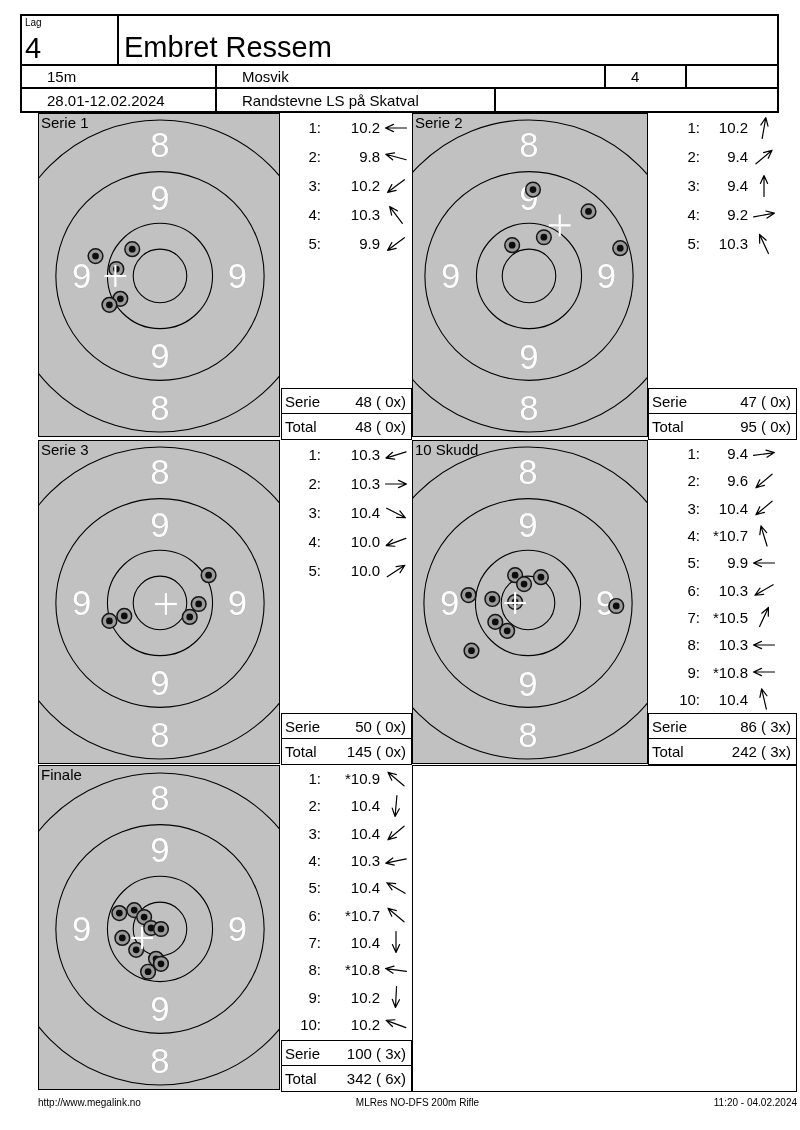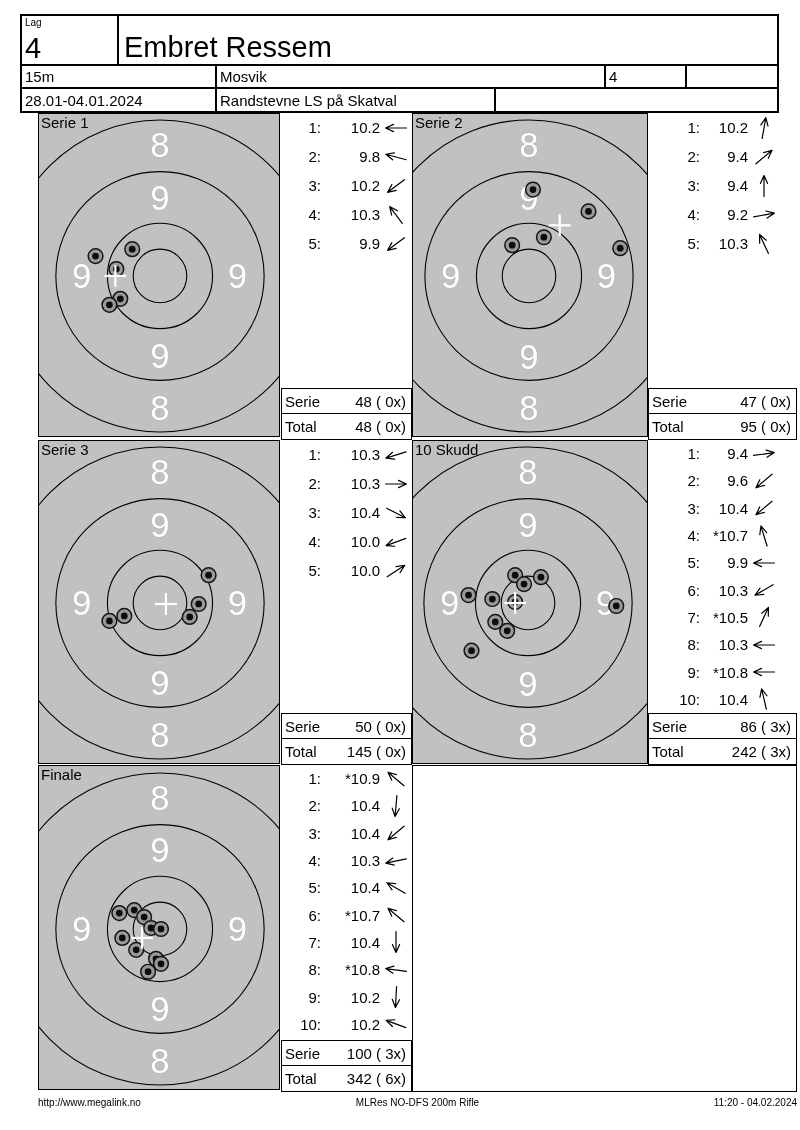--- a/index.html
+++ b/index.html
@@ -11,21 +11,21 @@
           border:2px solid #000;box-sizing:border-box;background:#fff;}
   .hrow{display:flex;box-sizing:border-box;border-bottom:2px solid #000;}
   .hrow.last{border-bottom:none;}
   .hcell{box-sizing:border-box;border-right:2px solid #000;padding:1px 3px;overflow:hidden;
          display:flex;flex-direction:column;}
   .hcell.grow{flex:1;border-right:none;}
   .hlabel{font-size:10px;line-height:11px;}
   .hbig{font-size:29px;line-height:30px;margin-top:auto;}
   .hname{font-size:29px;line-height:32px;margin-top:auto;padding-left:2px;}
   .hmid{justify-content:center;font-size:15px;}
-  .hmid span{line-height:17px;}
+  .hmid span{line-height:17px;margin-left:22px;}
 
   
   .target{position:absolute;background:var(--tbg,#c1c1c1);border:1px solid #000;
           box-sizing:border-box;}
   .target svg{display:block;width:100%;height:100%;}
   .ring{fill:none;stroke:var(--ringc,#000);stroke-width:1.1;}
   .ring-num{fill:var(--numc,#fff);stroke:#a6a6a6;stroke-width:0.7;paint-order:stroke;
             font-family:"Liberation Sans",sans-serif;font-size:35px;
             text-anchor:middle;dominant-baseline:central;}
   .shot-outer{fill:var(--shoto,#9a9a9a);stroke:#141414;stroke-width:1.5;}
@@ -81,21 +81,21 @@
       <div class="hcell hmid" style="width:389px">
         <span>Mosvik</span>
       </div>
       <div class="hcell hmid" style="width:81px">
         <span>4</span>
       </div>
       <div class="hcell hmid grow"></div>
     </div>
     <div class="hrow last" style="height:22px">
       <div class="hcell hmid" style="width:195px">
-        <span>28.01-04.01.2024</span>
+        <span>28.01-12.02.2024</span>
       </div>
       <div class="hcell hmid" style="width:279px">
         <span>Randstevne LS på Skatval</span>
       </div>
     </div>
   </div>
 
   <div class="target" style="left:38px;top:113px;width:242px;height:324px">
     <svg viewBox="0 0 242 324" preserveAspectRatio="none">
       <g transform="translate(122,163)">

